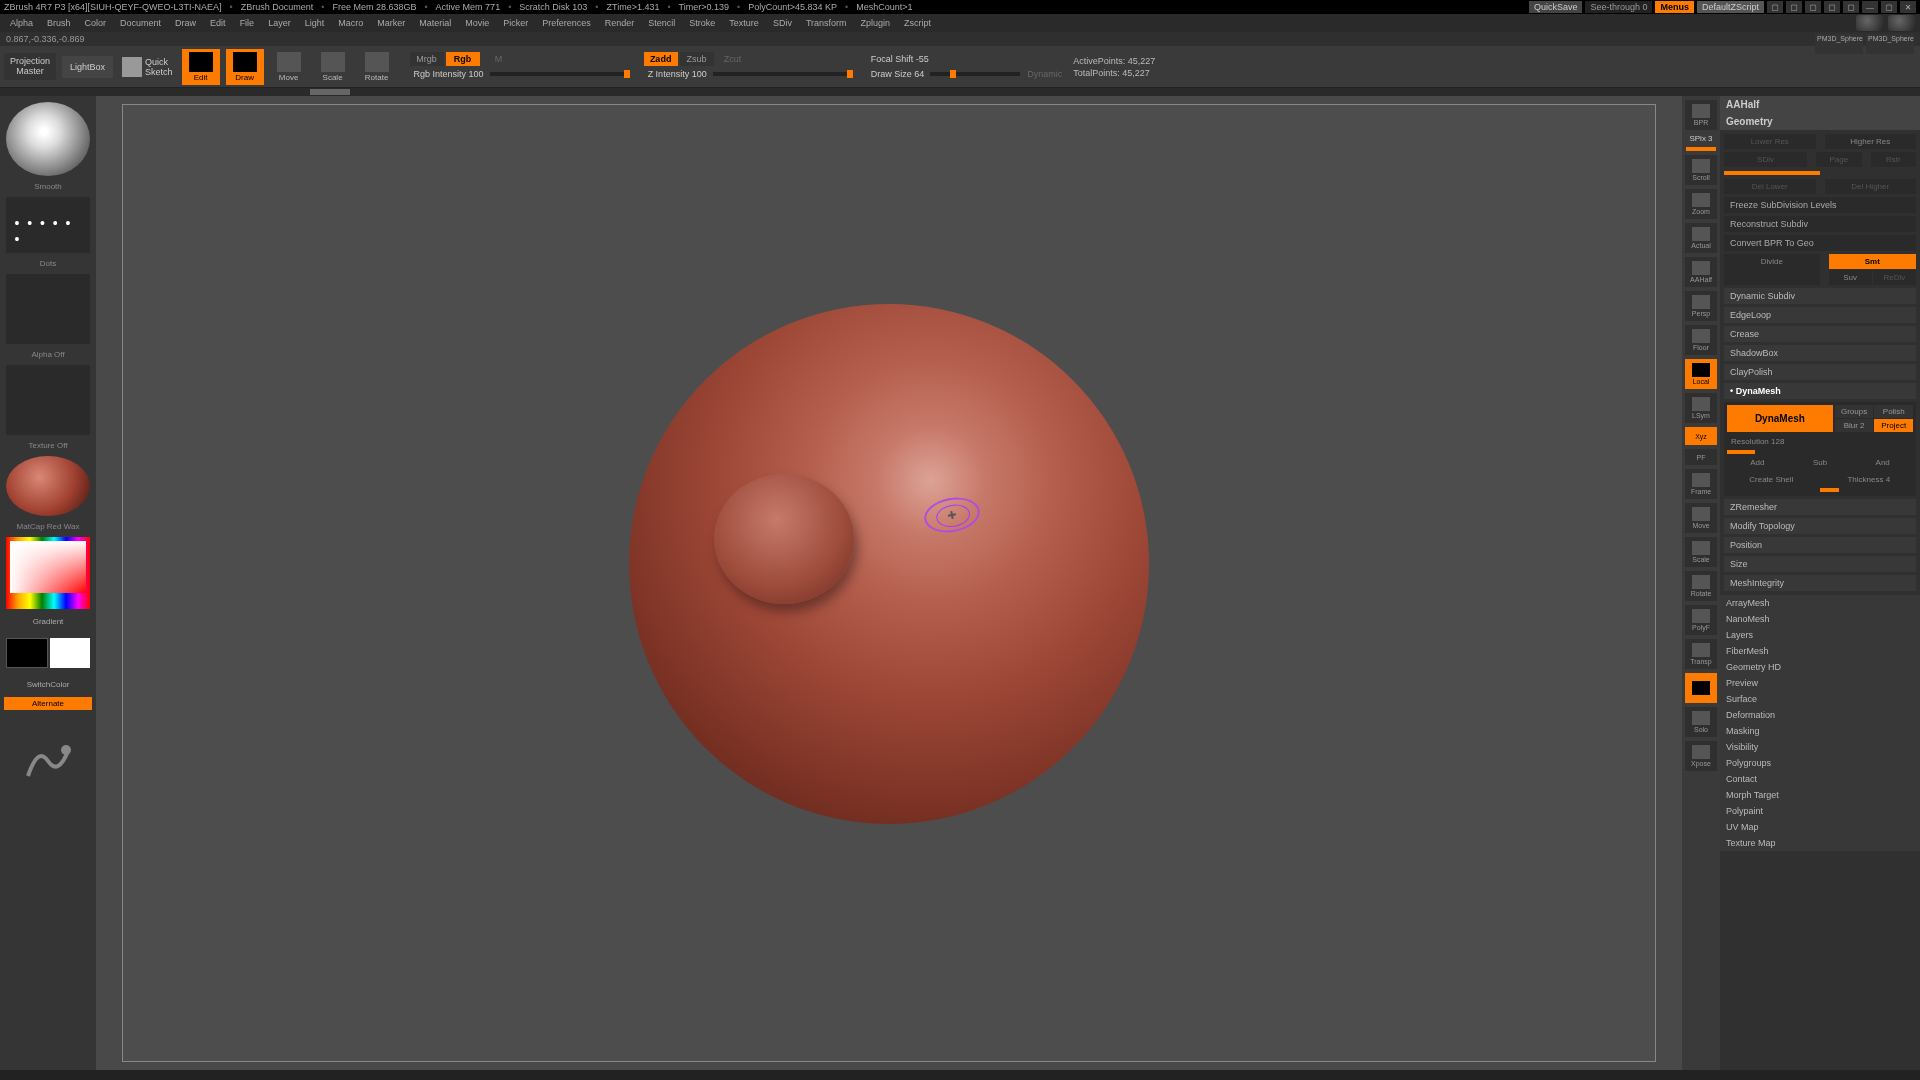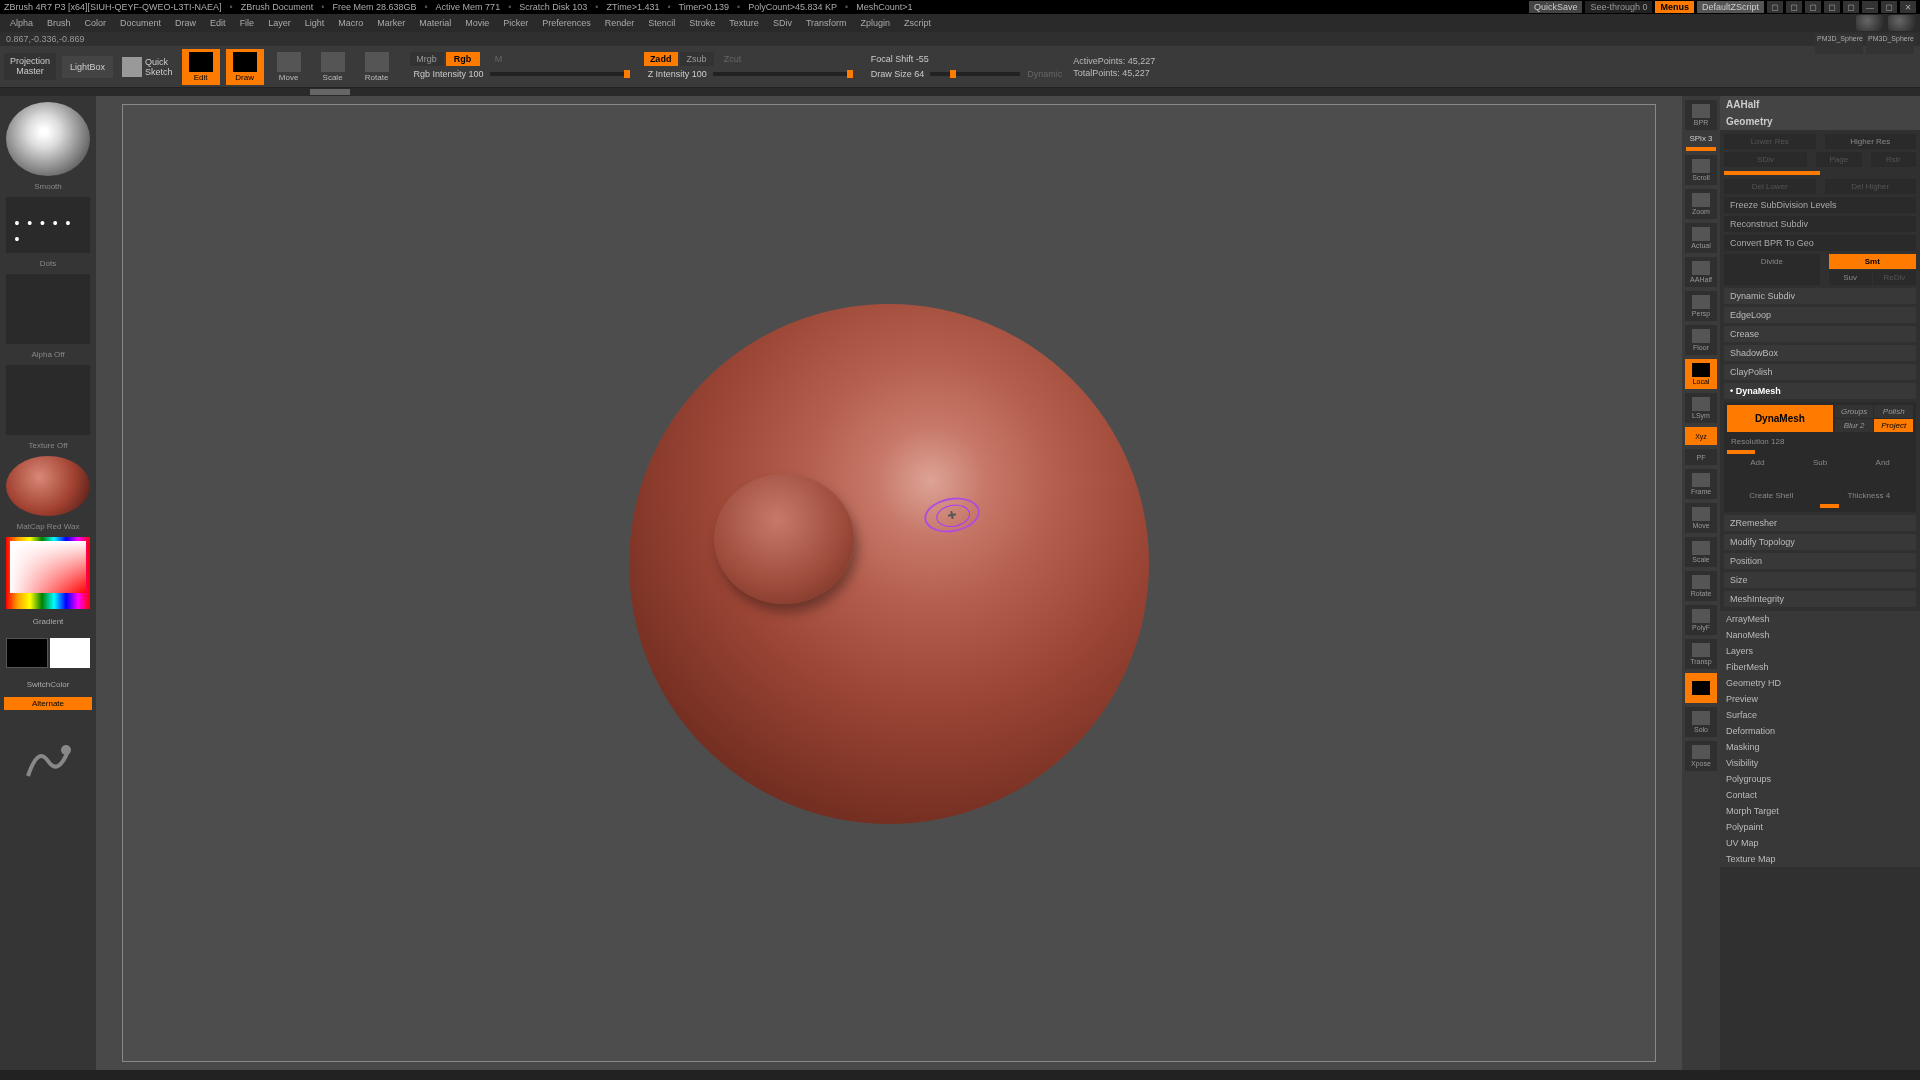--- a/index.html
+++ b/index.html
@@ -102,21 +102,21 @@
 .geom-row { display: flex; gap: 9px; }
 .geom-btn { flex: 1; background: #2a2a2a; padding: 3px 4px; color: #888; text-align: center; font-size: 8px; }
 .geom-btn.active { background: #ff7b00; color: #000; font-weight: bold; }
 .geom-btn.dim { color: #555; }
 .geom-full { background: #2a2a2a; padding: 3px 6px; color: #aaa; font-size: 9px; }
 .dyna-section { background: #2a2a2a; padding: 3px; }
 .dyna-main { display: flex; gap: 2px; margin-bottom: 2px; }
 .dyna-big { background: #ff7b00; color: #000; padding: 8px 6px; font-weight: bold; font-size: 10px; flex: 1.2; text-align: center; }
 .dyna-opts { flex: 1; display: flex; flex-direction: column; gap: 1px; }
 .dyna-opt { display: flex; gap: 1px; }
-.dyna-sm { background: #333; padding: 2px 3px; font-size: 8px; flex: 1; color: #999; text-align: center; font-style: italic; }
+.dyna-sm { background: #333; padding: 2px 3px; font-size: 8px; flex: 1; color: #999; text-align: center; }
 .dyna-sm.active { background: #ff7b00; color: #000; }
 .res-bar { width: 100%; height: 4px; background: #ff7b00; margin: 1px 0; }
 .addsuband { display: flex; gap: 2px; }
 .addsuband .geom-btn { flex: 1; }
 
 
 .thumbs { display: flex; gap: 3px; padding: 3px; background: #252525; }
 .thumb-box { width: 48px; height: 20px; background: #333; font-size: 7px; color: #aaa; padding: 1px 2px; overflow: hidden; }
 
 .footer { height: 10px; background: #222; }
@@ -459,21 +459,21 @@
             </div>
           </div>
         </div>
         <div class="geom-btn" style="text-align:left;padding-left:4px">Resolution 128</div>
         <div class="res-bar" style="width:15%"></div>
         <div class="addsuband">
           <div class="geom-btn">Add</div>
           <div class="geom-btn">Sub</div>
           <div class="geom-btn">And</div>
         </div>
-        <div class="geom-row" style="margin-top:18px">
+        <div class="geom-row" style="margin-top:2px">
           <div class="geom-btn">Create Shell</div>
           <div class="geom-btn">Thickness 4</div>
         </div>
         <div class="res-bar" style="width:10%;margin-left:50%"></div>
       </div>
 
       <div class="subpalette">ZRemesher</div>
       <div class="subpalette">Modify Topology</div>
       <div class="subpalette">Position</div>
       <div class="subpalette">Size</div>

